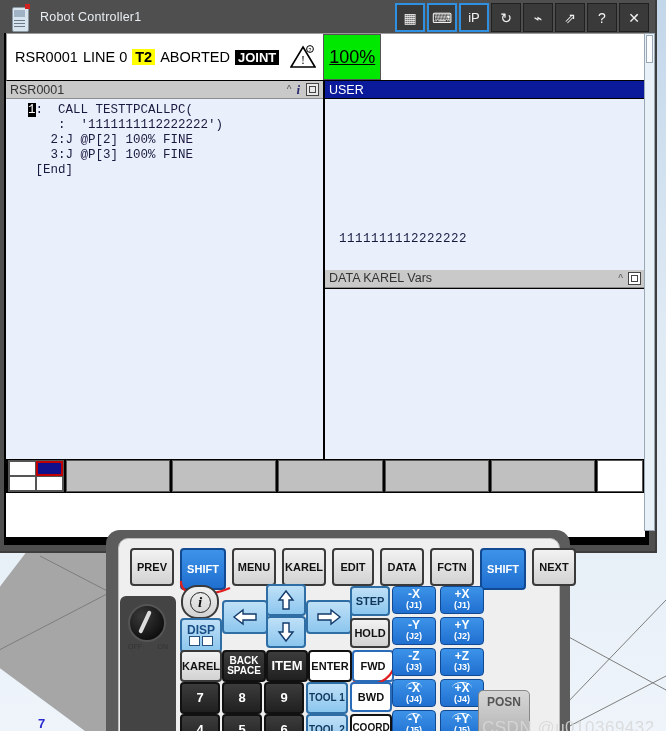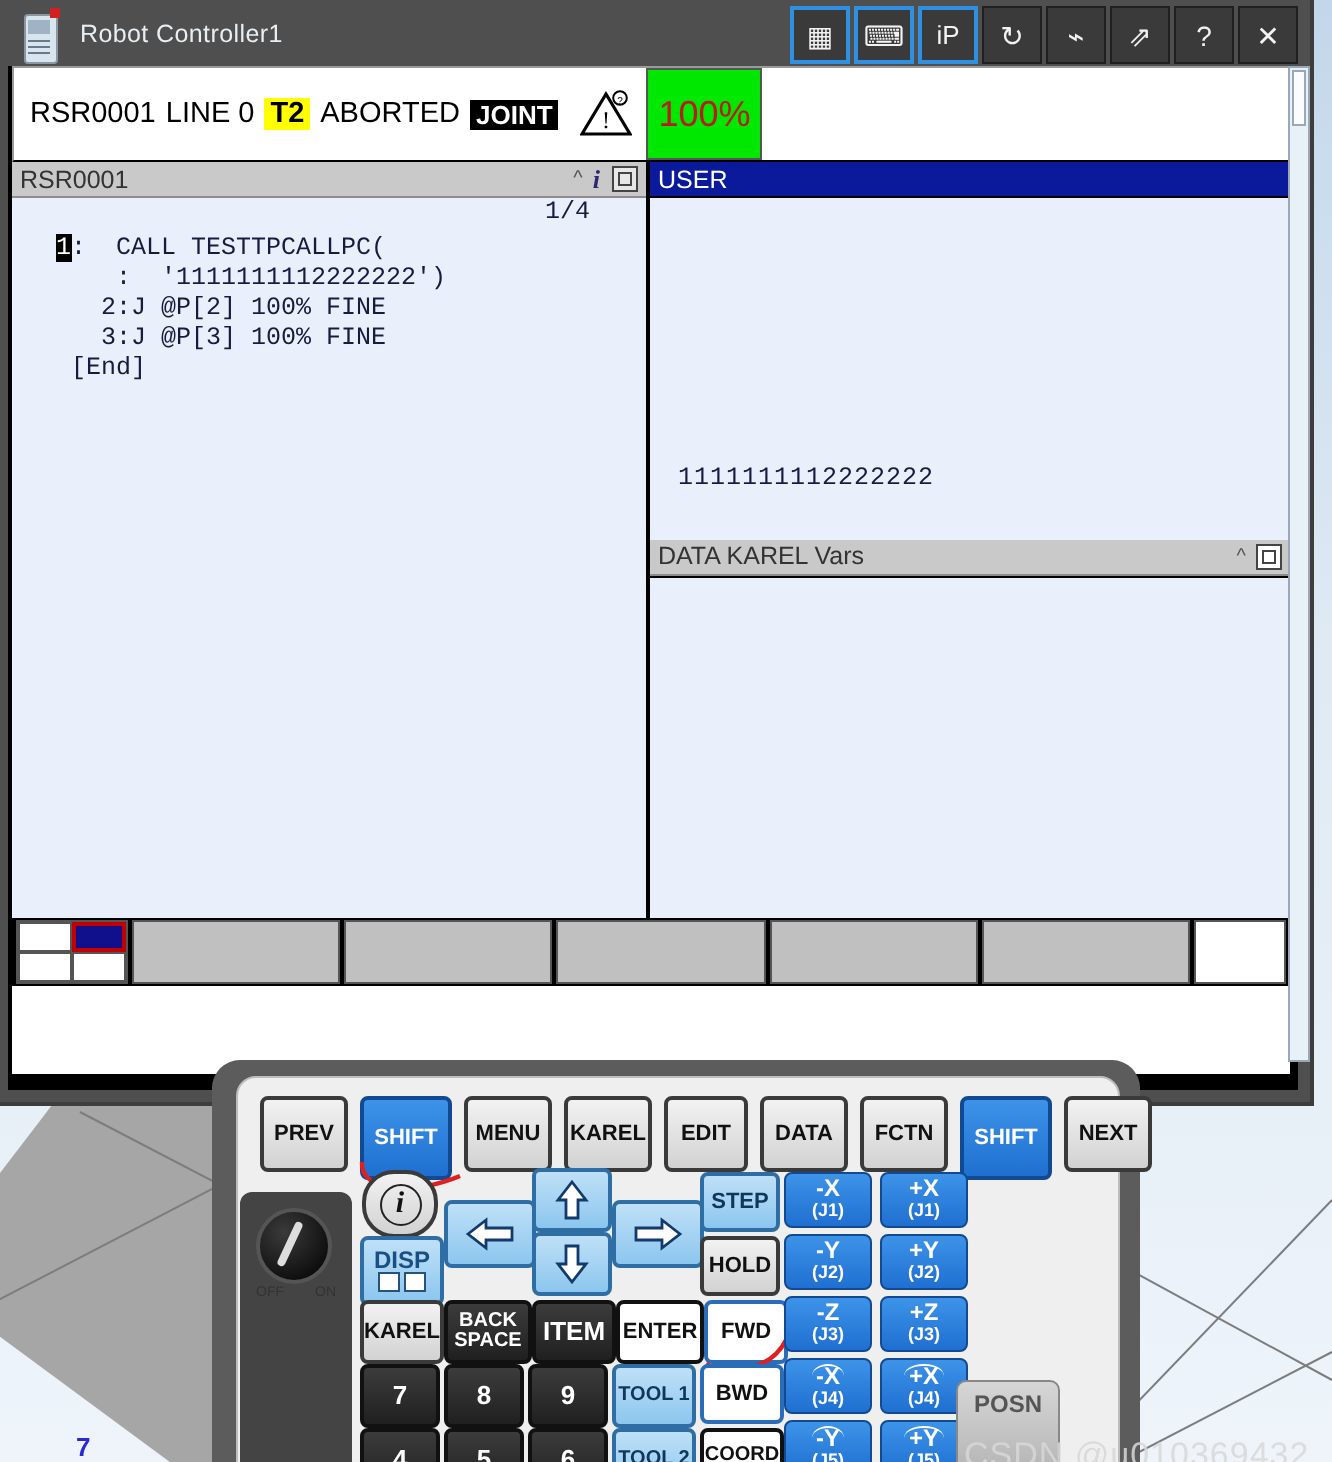--- a/index.html
+++ b/index.html
@@ -43,21 +43,21 @@
   .led.y{background:#ffff00;color:#555;}
   .led.g{background:#00e000;color:#4a4a4a;}
   .led.io{background:#00e000;color:#222;font-size:12.5px;}
   #statustext{flex:1;display:flex;align-items:center;border-left:1px solid #9a9a9a;
     border-top:1px solid #9a9a9a;border-bottom:1px solid #000;padding-left:8px;
     font-size:14.5px;color:#000;gap:5px;background:#fff;}
   .hl-t2{background:#ffff00;padding:0 3px;font-weight:bold;}
   .hl-joint{background:#000;color:#fff;padding:0 3px;font-weight:bold;font-size:13px;}
   #warnicon{margin-left:6px;width:26px;height:24px;position:relative;}
   #ovr{width:56px;height:44px;background:#00e800;border:1px solid #555;
-    display:flex;align-items:center;justify-content:center;font-size:18px;color:#b91c1c;margin-left:2px;}
+    display:flex;align-items:center;justify-content:center;font-size:18px;color:#000000;margin-left:2px;text-decoration:underline;}
   
   #panes{display:flex;height:378px;width:639px;background:#000;}
   #leftpane{width:317px;background:#eaf0fb;border-right:2px solid #000;position:relative;}
   .paneheader{height:17px;background:#c9c9c9;display:flex;align-items:center;
     padding:0 4px;font-size:12.5px;color:#333;border-bottom:1px solid #8d8d8d;}
   .paneheader.blue{background:#0b1a9b;color:#fff;border-bottom:1px solid #000;}
   .ph-title{flex:1;}
   .ph-chev{font-size:10px;color:#555;margin-right:5px;}
   .ph-i{font-style:italic;font-family:"Liberation Serif",serif;font-size:13px;color:#2a2a6e;margin-right:6px;font-weight:bold;}
   .ph-box{width:11px;height:11px;border:1px solid #444;background:#e8e8e8;position:relative;}
@@ -200,21 +200,20 @@
 
       <div id="panes">
 
         <div id="leftpane">
           <div class="paneheader">
             <span class="ph-title">RSR0001</span>
             <span class="ph-chev">^</span>
             <span class="ph-i">i</span>
             <span class="ph-box"></span>
           </div>
-          <div id="pageno">1/4</div>
           <div id="code"><div class="codeline"><span class="cursor">1</span><span>:  CALL TESTTPCALLPC(</span></div><div class="codeline">    :  '1111111112222222')</div><div class="codeline">   2:J @P[2] 100% FINE</div><div class="codeline">   3:J @P[3] 100% FINE</div><div class="codeline"> [End]</div></div>
         </div>
 
         <div id="rightpane">
           <div class="paneheader blue">
             <span class="ph-title">USER</span>
           </div>
           <div id="userbody">
             <div id="usertext">1111111112222222</div>
           </div>

